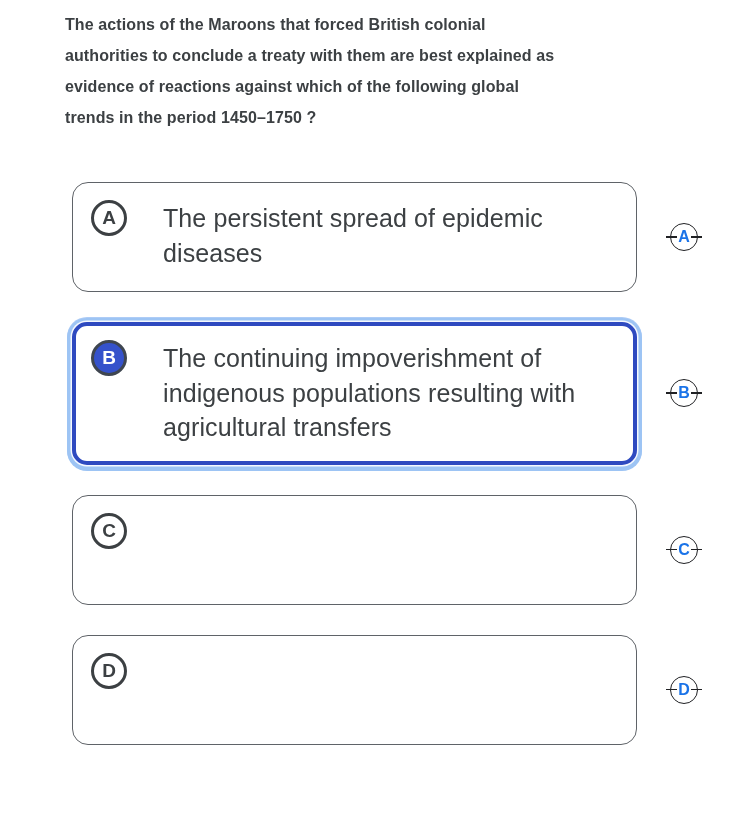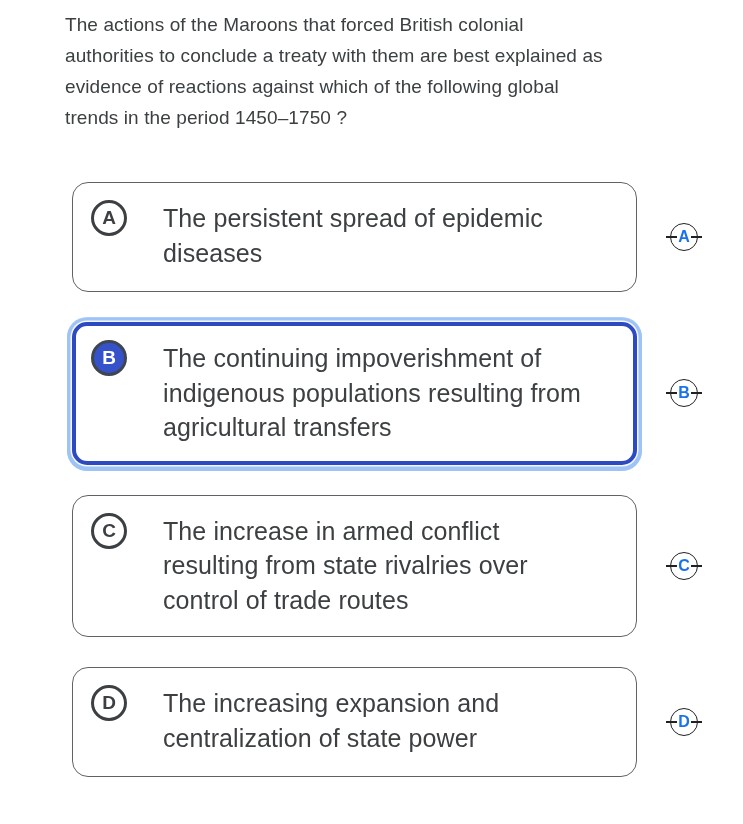--- a/index.html
+++ b/index.html
@@ -5,25 +5,26 @@
   * { margin: 0; padding: 0; box-sizing: border-box; }
   html, body {
     width: 743px;
     height: 824px;
     background: #ffffff;
     font-family: "Liberation Sans", "DejaVu Sans", sans-serif;
     overflow: hidden;
   }
   .question {
     padding: 9px 40px 0 65px;
-    font-size: 19px;
+    font-size: 16px;
     line-height: 31px;
     color: #3c4043;
     white-space: pre-line;
     letter-spacing: 0.1px;
+    font-weight: bold;
   }
   .options {
     margin: 49px 0 0 72px;
     display: flex;
     flex-direction: column;
     gap: 30px;
   }
   .option-row {
     display: flex;
     align-items: center;
@@ -140,51 +141,46 @@
       <span class="elim-circle">
         <span class="elim-letter">A</span>
       </span>
     </button>
   </div>
 
   <div class="option-row">
     <div class="option-card selected">
       <span class="badge">B</span>
       <span class="option-text">The continuing impoverishment of
-indigenous populations resulting from
+indigenous populations resulting with
 agricultural transfers</span>
     </div>
     <button class="eliminate-btn">
       <span class="elim-line"></span>
       <span class="elim-circle">
         <span class="elim-letter">B</span>
       </span>
     </button>
   </div>
 
   <div class="option-row">
     <div class="option-card">
       <span class="badge">C</span>
-      <span class="option-text">The increase in armed conflict
-resulting from state rivalries over
-control of trade routes</span>
     </div>
     <button class="eliminate-btn">
       <span class="elim-line"></span>
       <span class="elim-circle">
         <span class="elim-letter">C</span>
       </span>
     </button>
   </div>
 
   <div class="option-row">
     <div class="option-card">
       <span class="badge">D</span>
-      <span class="option-text">The increasing expansion and
-centralization of state power</span>
     </div>
     <button class="eliminate-btn">
       <span class="elim-line"></span>
       <span class="elim-circle">
         <span class="elim-letter">D</span>
       </span>
     </button>
   </div>
 
 </div>

